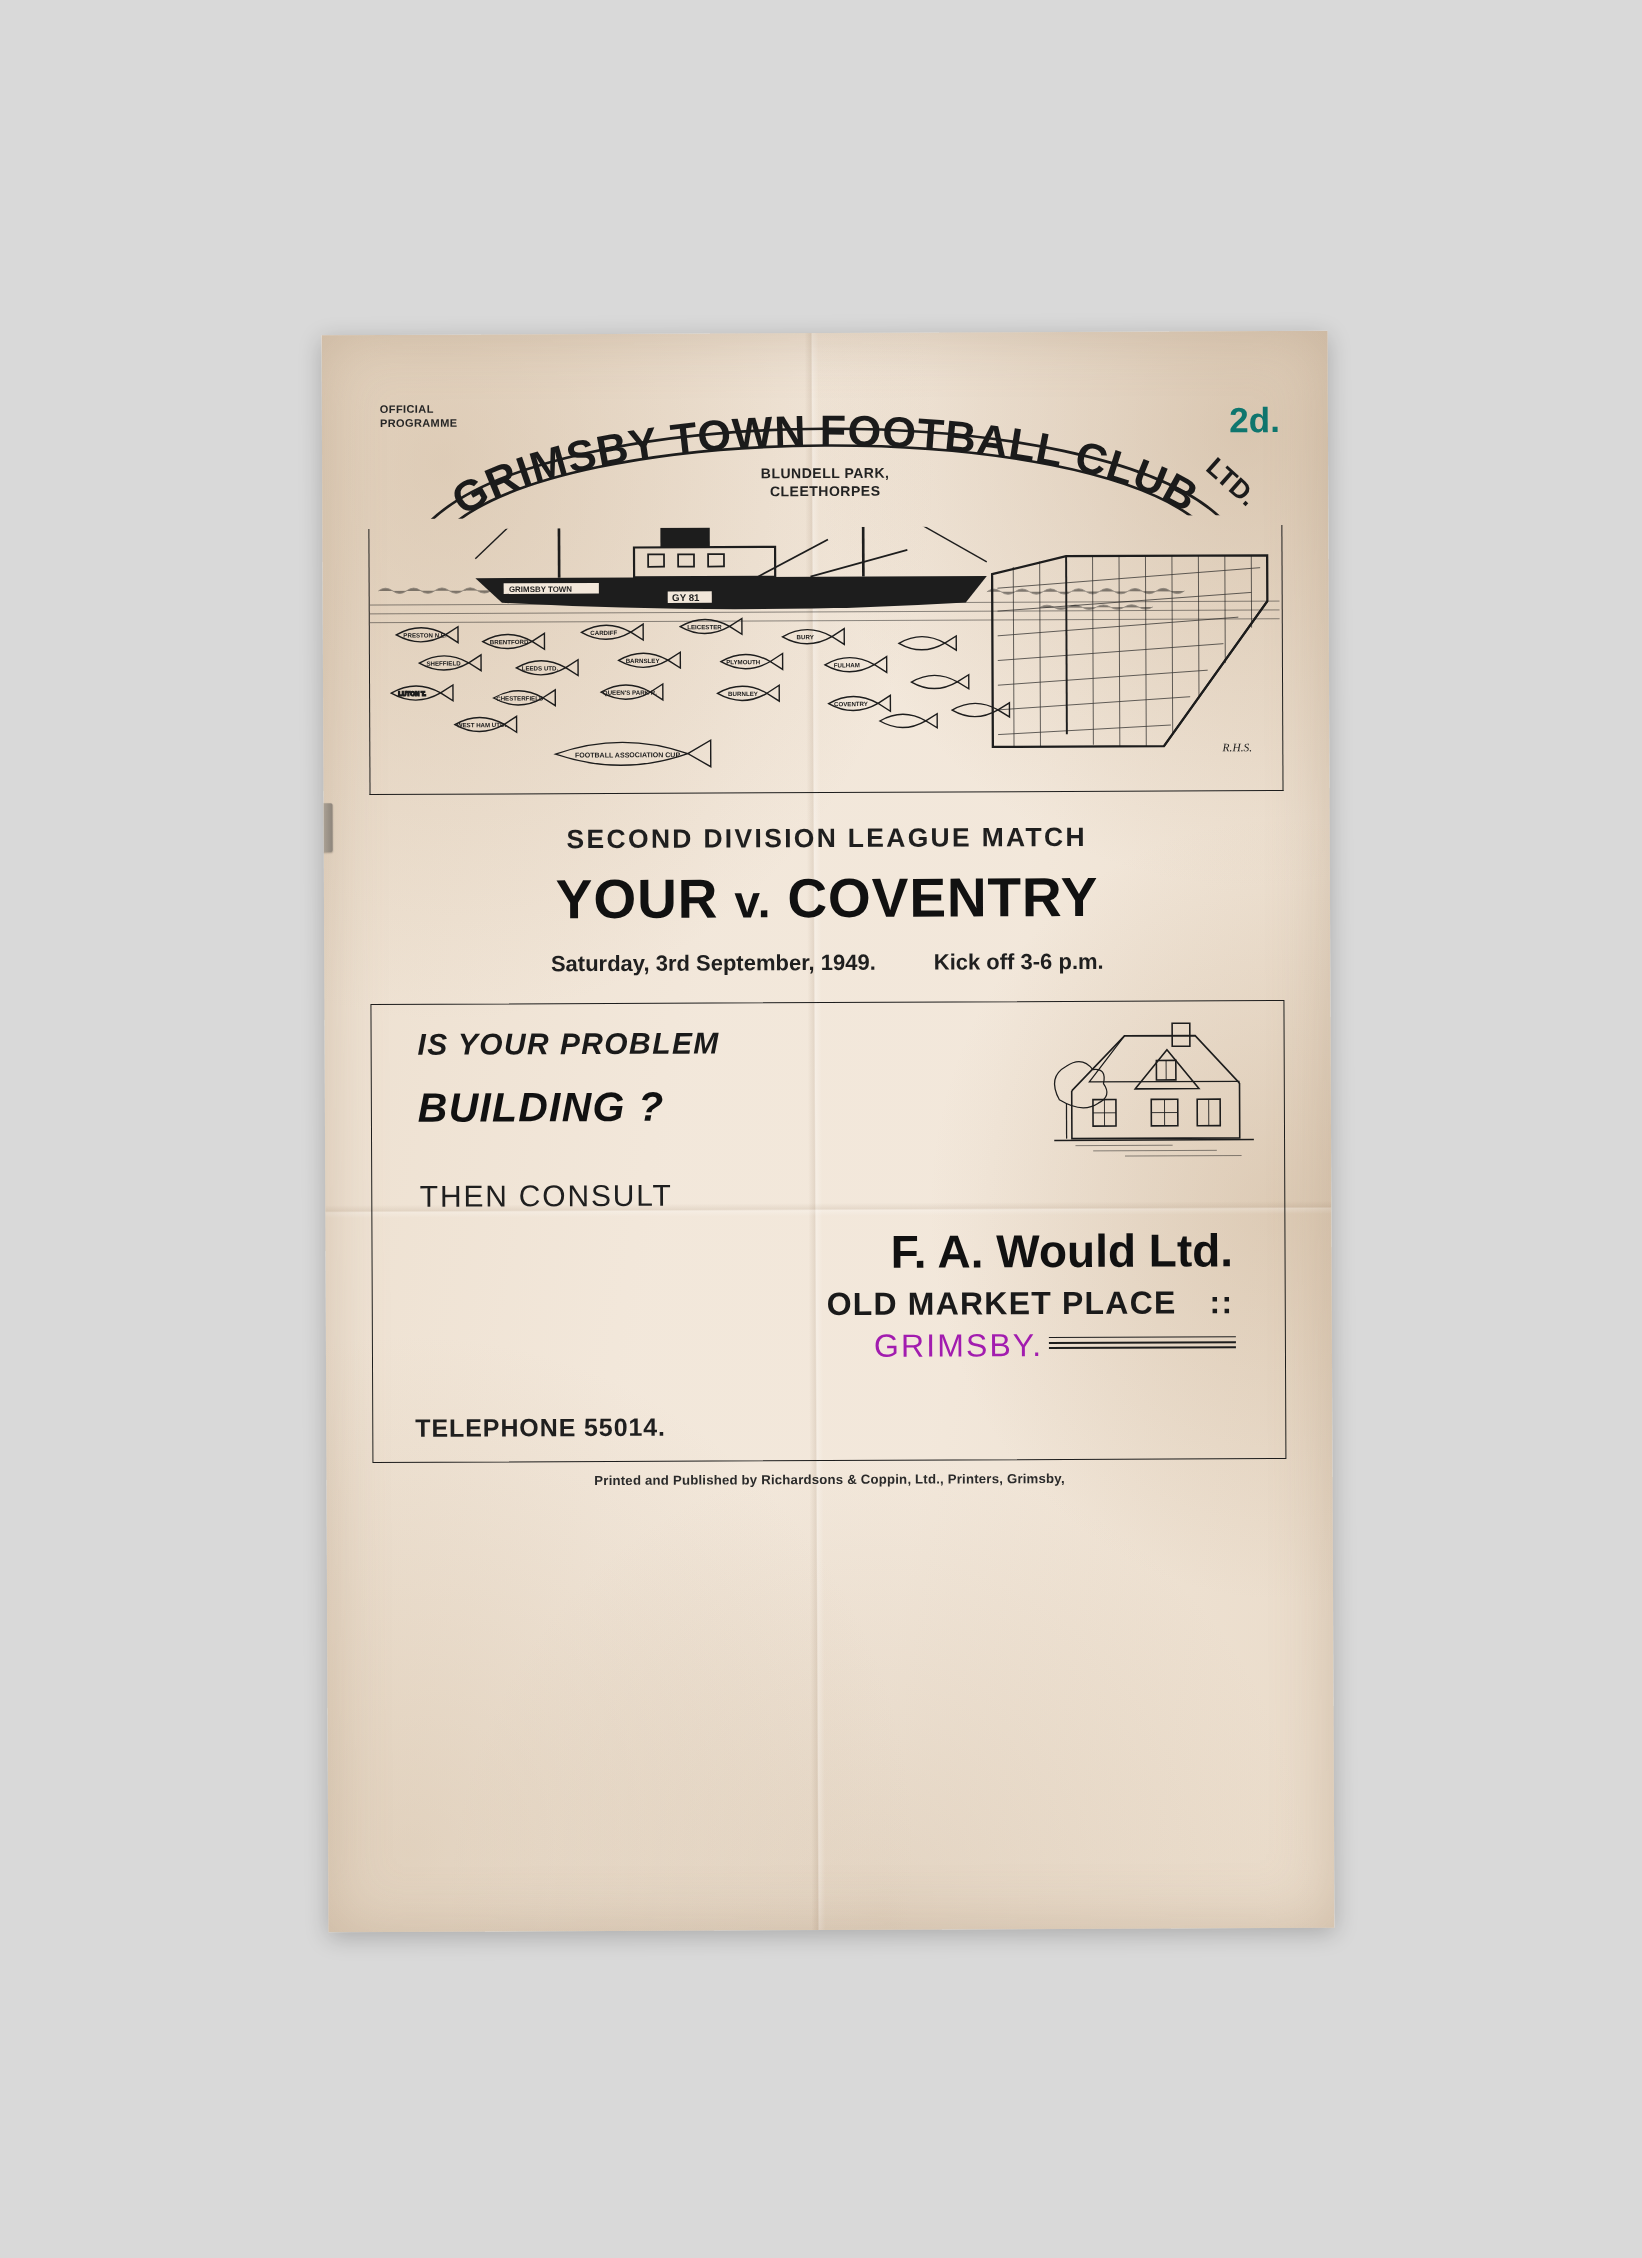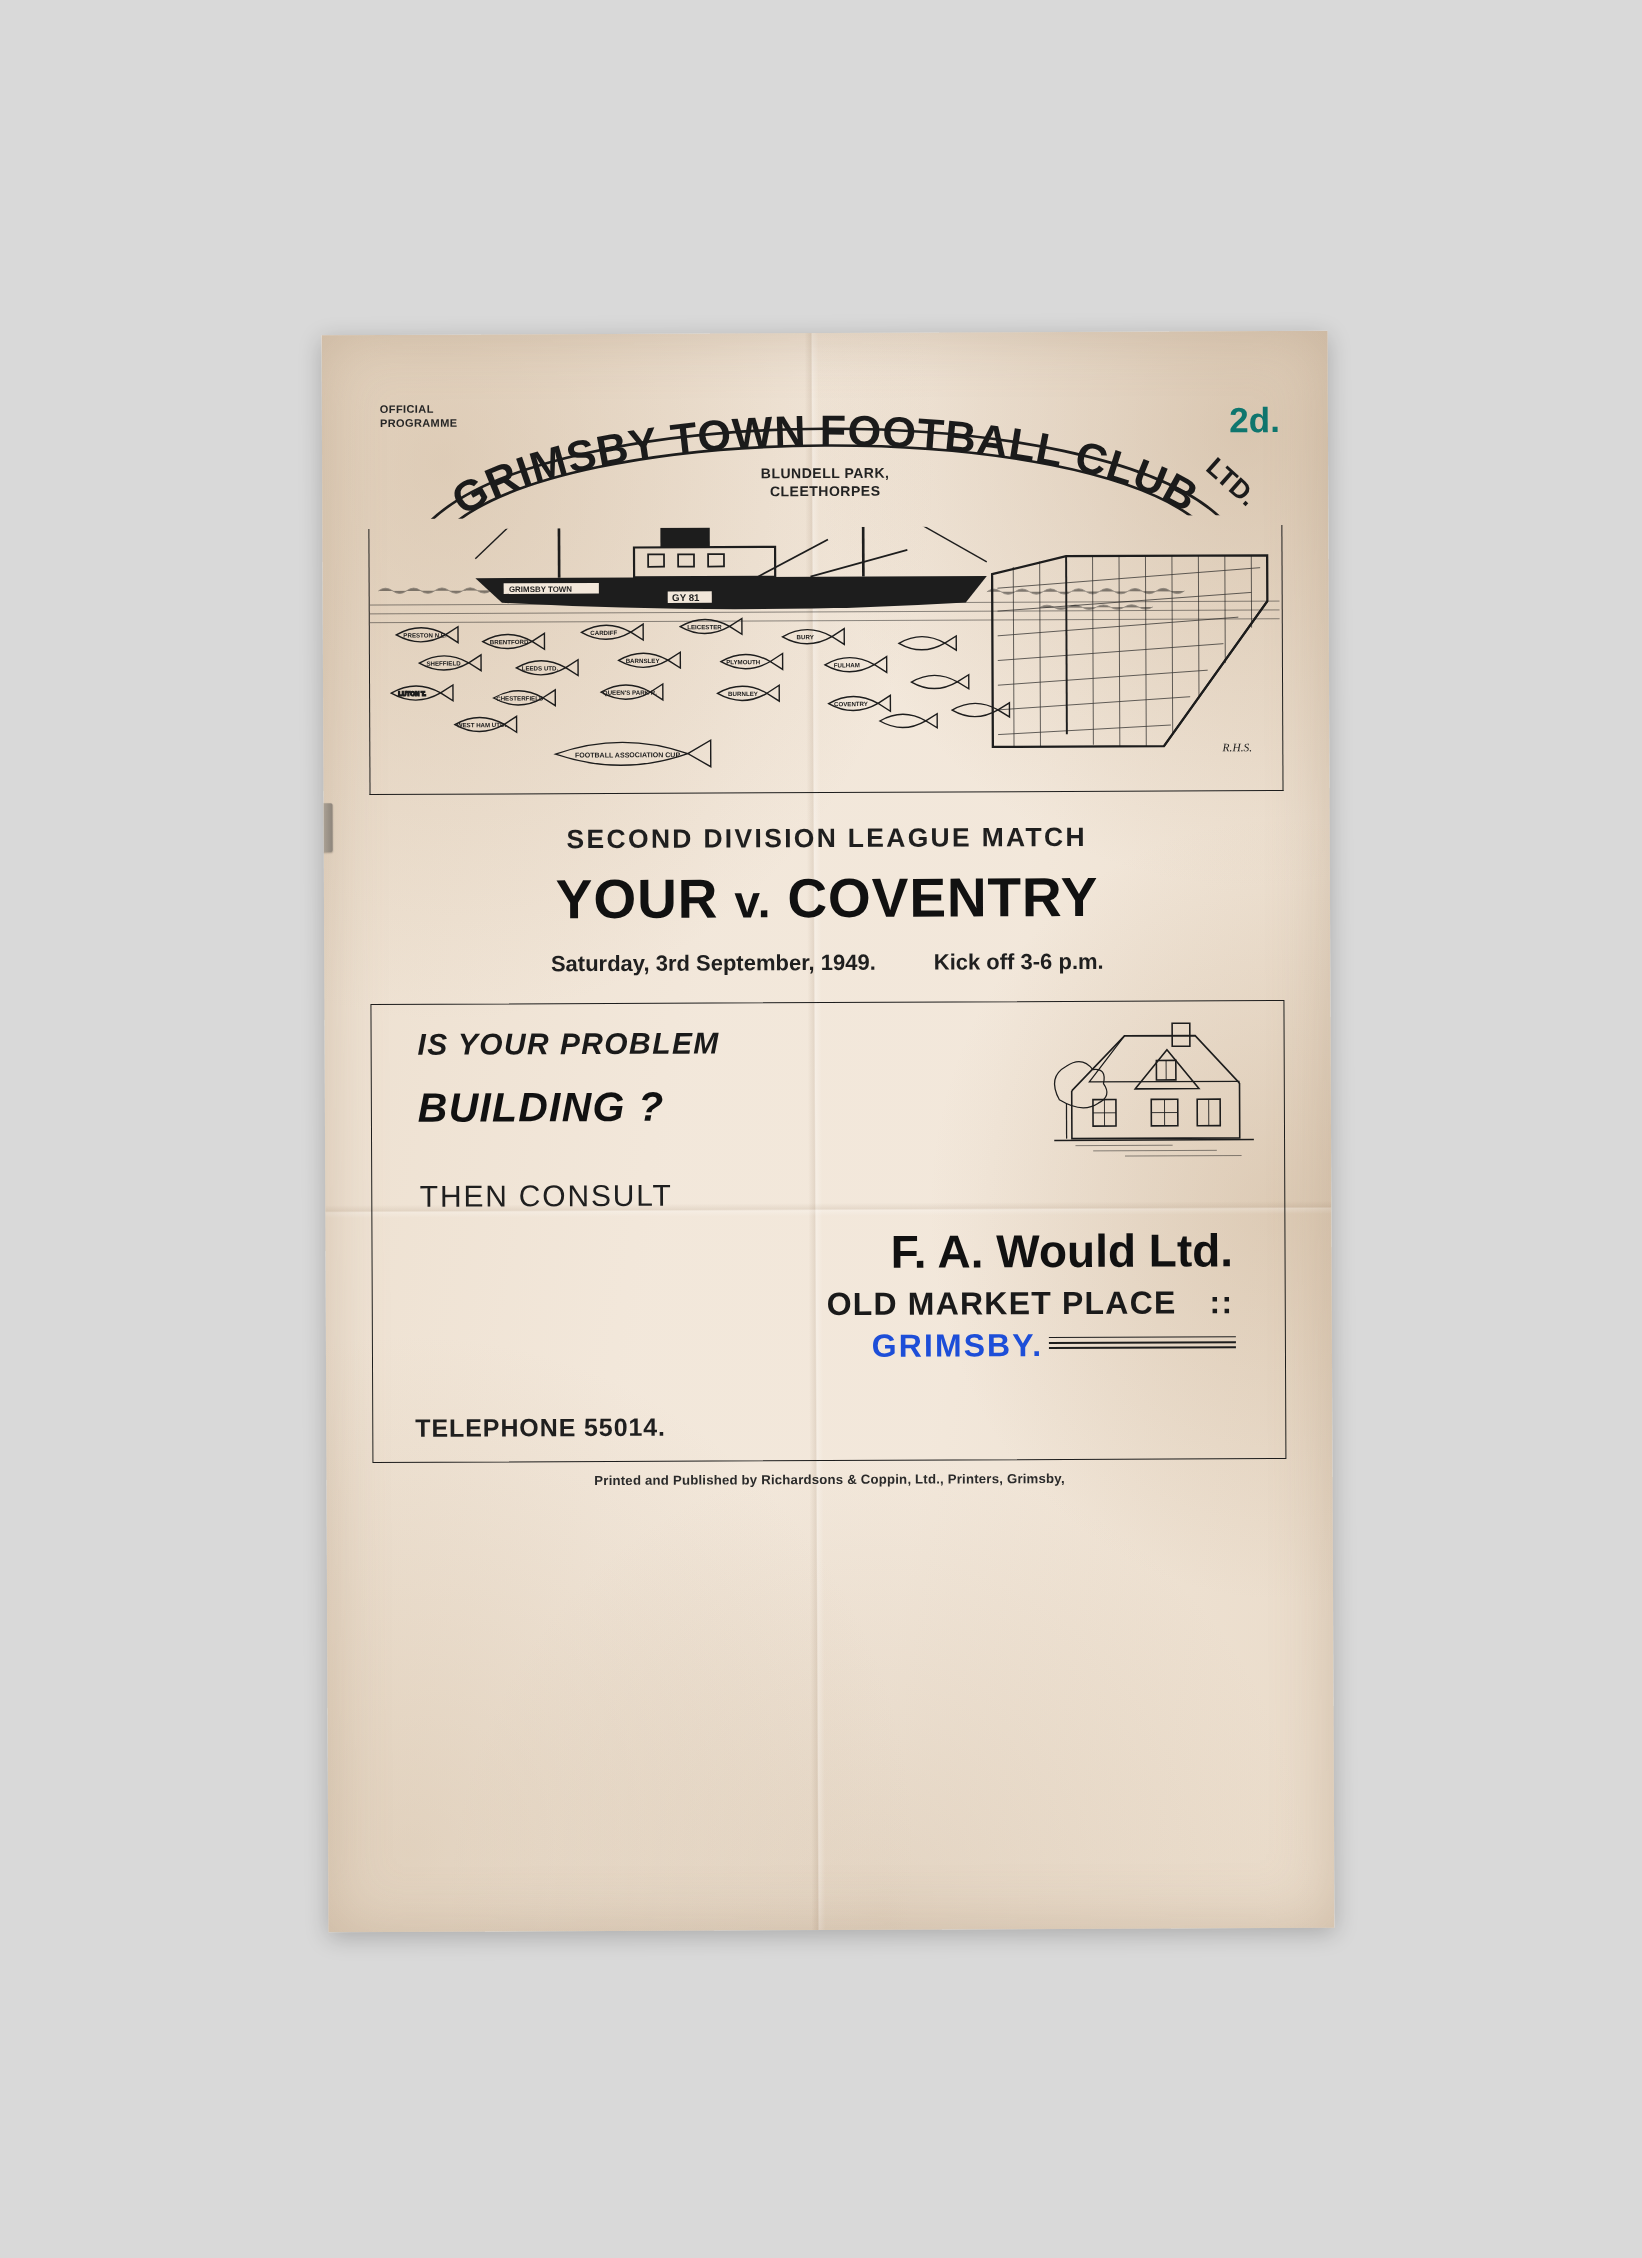--- a/index.html
+++ b/index.html
@@ -224,23 +224,23 @@
   .ad-town-row {
     margin-top: 5.3px;
     display: flex;
     align-items: center;
     justify-content: flex-end;
     padding-right: 23px;
     gap: 5.3px;
   }
   .ad-town {
     font-size: 32px;
-    font-weight: bold;
+    font-weight: normal;
     letter-spacing: 2.1px;
-    color: #1d4ed8;
+    color: #a21caf;
     margin-left: 41px;
   }
   .rule-stack {
     width: 187px;
     display: flex;
     flex-direction: column;
     gap: 3.5px;
     margin-bottom: 5.3px;
   }
   .rule-stack i {

